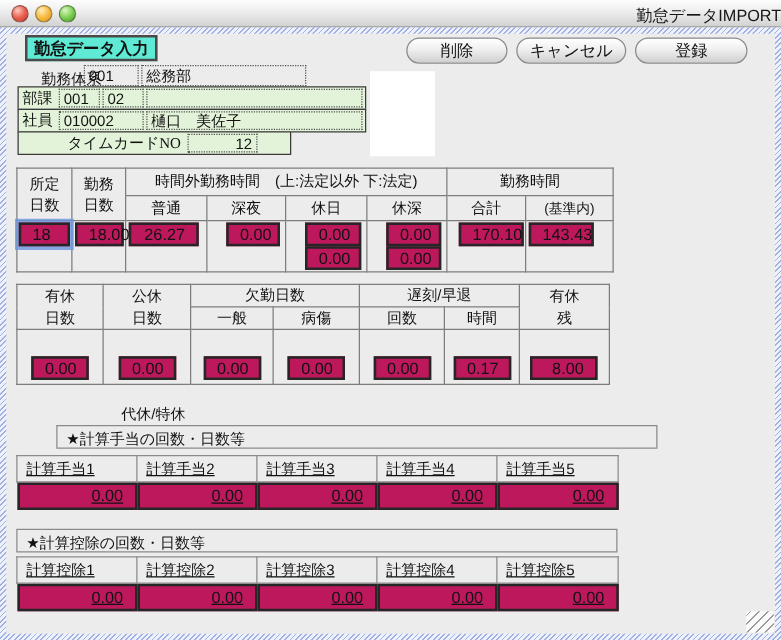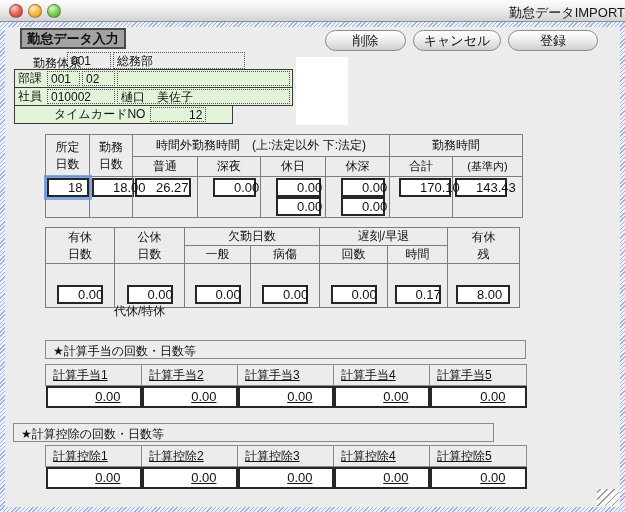--- a/index.html
+++ b/index.html
@@ -21,21 +21,21 @@
   .tl-green  { left:47px; background:radial-gradient(circle at 35% 28%, #d9f6c4, #7fd054 50%, #3f9e1d); }
 
   
   .frame { position:absolute; left:0; top:22px; width:625px; height:490px;
     background:repeating-linear-gradient(135deg,#9fb0e2 0 1px,#eef1fb 1px 3px); }
   .content { position:absolute; left:5px; top:5px; width:615px; height:480px;
     background:#ececec; }
   .content > * { position:absolute; }
 
   
-  .form-title { left:15px; top:1px; width:106px; height:21px; background:#a3a3a3;
+  .form-title { left:15px; top:1px; width:106px; height:21px; background:#5eead4;
     border:2px solid #4a4a4a; font-size:13px; font-weight:bold; text-align:center;
     line-height:17px; }
   .aqua-btn { top:3px; height:21px; border:1px solid #8a8a8a; border-radius:11px;
     background:linear-gradient(#ffffff,#efefef 45%,#d0d0d0); font-size:13px;
     color:#111; font-family:inherit; cursor:default; }
   .btn-delete { left:320px; width:81px; }
   .btn-cancel { left:408px; width:88px; }
   .btn-register { left:503px; width:90px; }
 
   
@@ -43,61 +43,61 @@
   .ws-label { left:8px; top:28px; }
   .dotted { border:1px dotted #555; font-size:12px; line-height:14px; }
   .ws-code { left:62px; top:25px; width:44px; height:17px; padding:1px 3px; }
   .ws-name { left:108px; top:25px; width:132px; height:17px; padding:1px 3px; }
 
   .green-row { left:9px; width:279px; height:19px; background:#e3f3d9;
     border:1px solid #3a3a3a; display:flex; align-items:center; font-size:12px; }
   .row-dept  { top:42px; }
   .row-staff { top:60px;align-items:center; }
   .row-card  { top:78px; width:219px;padding-left:36px; }
-  .g-label { margin:0 5px 0 3px; white-space:nowrap; }
+  .g-label { margin:0 5px 0 3px; white-space:nowrap;font-family:Liberation Serif, serif; }
   .g-field { display:inline-block; height:15px; padding:0 3px; margin-right:2px; }
   .w33 { width:33px; } .w68 { width:68px; }
   .grow { flex:1; margin-right:2px; }
   .card-val { width:56px; text-align:right; }
 
   .photo-box { left:291px; top:30px; width:52px; height:68px; background:#ffffff; }
 
   
-  table { border-collapse:collapse; table-layout:fixed;margin-left:32px; }
+  table { border-collapse:collapse; table-layout:fixed; }
   th { font-weight:normal; font-size:12px; text-align:center; white-space:pre-line;
     color:#111; }
   .t1, .t2 { background:#ececec; }
   .t1 th, .t1 td, .t2 th, .t2 td { border:1px solid #7d7d7d; }
   .t1 { left:8px; top:107px; width:478px; }
   .t1 tr.h1 th { height:22px; }
   .t1 tr.h2 th { height:20px; }
   .t1 td { height:41px; vertical-align:top; padding:0; }
   .t2 { left:8px; top:200px; width:474px; }
   .t2 tr.h1 th { height:18px; }
   .t2 tr.h2 th { height:18px; }
   .t2 td { height:44px; vertical-align:top; padding:0; }
   .small-par { font-size:11px; }
 
-  .box { border:2px solid #262626; background:#ffffff; font-size:13px; line-height:15px;
-    height:19px; text-align:right; padding:0 19px; }
+  .box { border:2px solid #262626; background:#be185d; font-size:13px; line-height:15px;
+    height:19px; text-align:right; padding:0 9px; }
   .box-left { text-align:left; }
   .focus { box-shadow:0 0 0 3px rgba(108,150,222,.8); position:relative; z-index:2; }
 
   .m-sched   { margin:1px 1px 0 1px; }
   .m-work    { margin:1px 1px 0 2px; }
   .m-normal  { margin:1px 6px 0 2px; }
   .m-mid     { margin:1px 4px 0 15px; }
   .m-hol     { margin:1px 4px 0 15px; }
   .m-hol2    { margin:0 4px 0 15px; }
   .m-total   { margin:1px 1px 0 9px; }
   .m-std     { margin:1px 15px 0 2px; }
   .m-center  { width:46px; margin:21px auto 0; }
   .m-center-wide { width:54px; margin:21px 9px 0 auto; }
 
-  .daikyuu { left:92px; top:276px; font-size:12px;margin-left:17px; }
+  .daikyuu { left:92px; top:296px; font-size:12px; }
 
   
   .sec-title { left:8px; width:481px; height:19px; border:1px solid #8a8a8a;
     font-size:12px; padding:2px 0 0 7px; background:#ececec; }
   .sec3-title { top:313px;margin-left:32px; }
   .sec4-title { top:396px; }
   .sec-table { left:8px; width:481px; background:#ececec;text-decoration:underline; }
   .sec3-table { top:337px; }
   .sec4-table { top:418px; }
   .sec-table th { border:1px solid #8a8a8a; height:21px; text-align:left;

